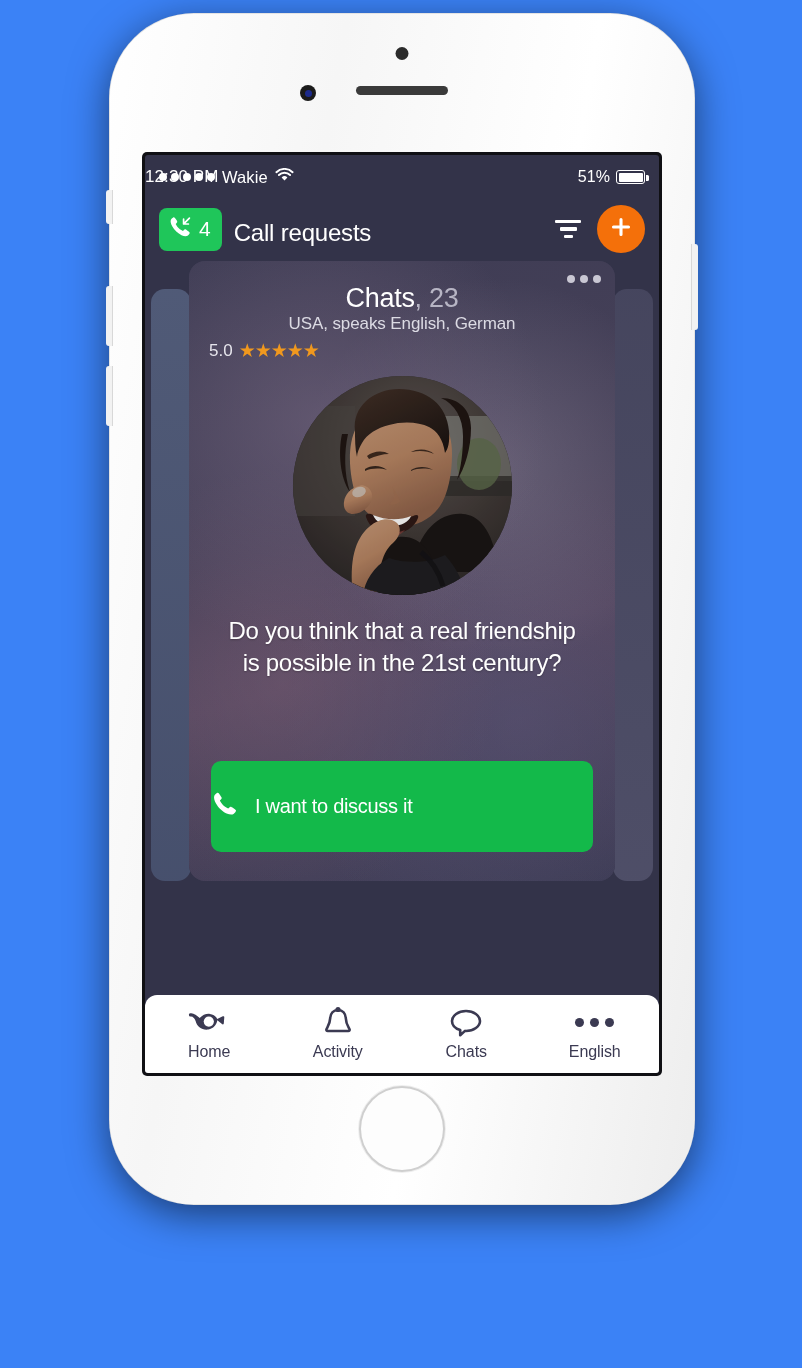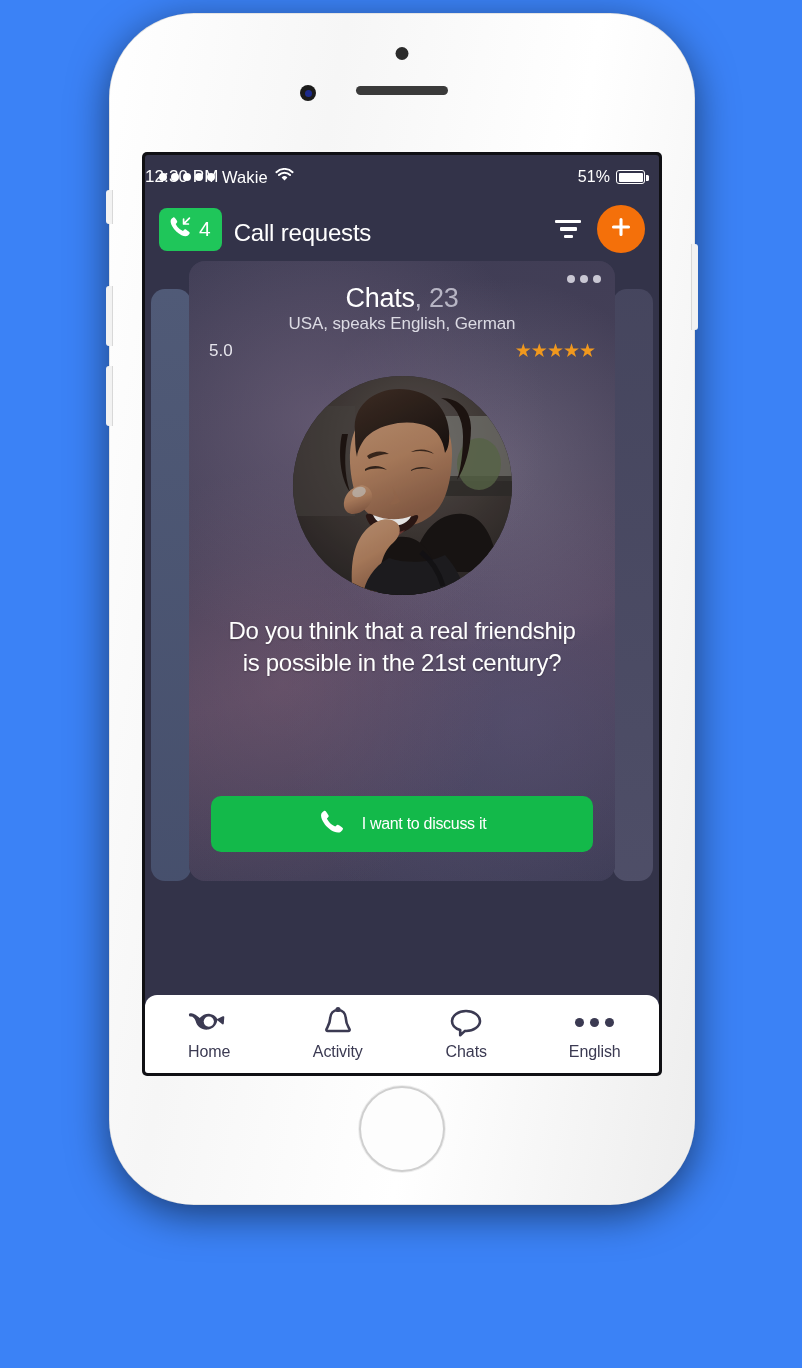--- a/index.html
+++ b/index.html
@@ -105,35 +105,35 @@
       linear-gradient(165deg,#3e3c54 0%,#474159 42%,#55475f 62%,#3b3a52 100%);
     filter:blur(.2px); }
   .card-inner{ position:relative; height:100%; padding:22px 20px 0; text-align:center; }
 
   .dots-menu{ position:absolute; right:14px; top:14px; display:flex; gap:5px; }
   .dots-menu i{ width:8px;height:8px;border-radius:50%;background:#c9c7d3; display:block;}
 
   .uname{ font-size:27px; color:#fff; letter-spacing:-.3px; }
   .uname .age{ color:#b7b5c4; }
   .umeta{ font-size:17px; color:#dcdbe4; letter-spacing:-.1px; }
-  .urating{ margin-top:5px; display:flex; align-items:center; justify-content:space-between; gap:6px; }
+  .urating{ margin-top:5px; display:flex; align-items:center; justify-content:flex-start; gap:6px; }
   .urating .score{ font-size:17px; color:#e6e5ec; }
   .stars{ color:#f0981e; font-size:19px; letter-spacing:-1px; }
 
   .avatar{ width:219px;height:219px;border-radius:50%; margin:14px auto 0;
      overflow:hidden; position:relative; background:#2d2a30; }
   .avatar svg{ display:block; width:100%; height:100%; }
 
   .question{ margin:20px 8px 0; color:#fff; font-size:24px; line-height:1.33;
      letter-spacing:-.3px; text-shadow:0 1px 2px rgba(0,0,0,.25); }
 
-  .discuss-btn{ position:absolute; left:22px; right:22px; bottom:29px; height:56px;
+  .discuss-btn{ position:absolute; left:22px; right:22px; bottom:29px; height:91px;
     background:#13b94a; border-radius:10px; color:#fff;
-    display:flex; align-items:center; justify-content:center; gap:14px;
-    font-size:16px; letter-spacing:-.3px; }
+    display:flex; align-items:center; justify-content:flex-start; gap:14px;
+    font-size:20px; letter-spacing:-.3px; }
 
   
   .sheet{ position:absolute; left:0; right:0; bottom:0; background:#fff;
      border-radius:12px 12px 0 0; overflow:hidden; }
   .livefeed{ height:58px; background:#f4f4f6; display:flex; align-items:center;
      padding:0 22px; border-bottom:1px solid #e4e4e9; }
   .livefeed-label{ color:#434259; font-size:17px; letter-spacing:.9px; }
   .chev{ margin-left:auto; }
 
   .tabbar{ height:78px; display:flex; background:#fff;justify-content:flex-end; }

